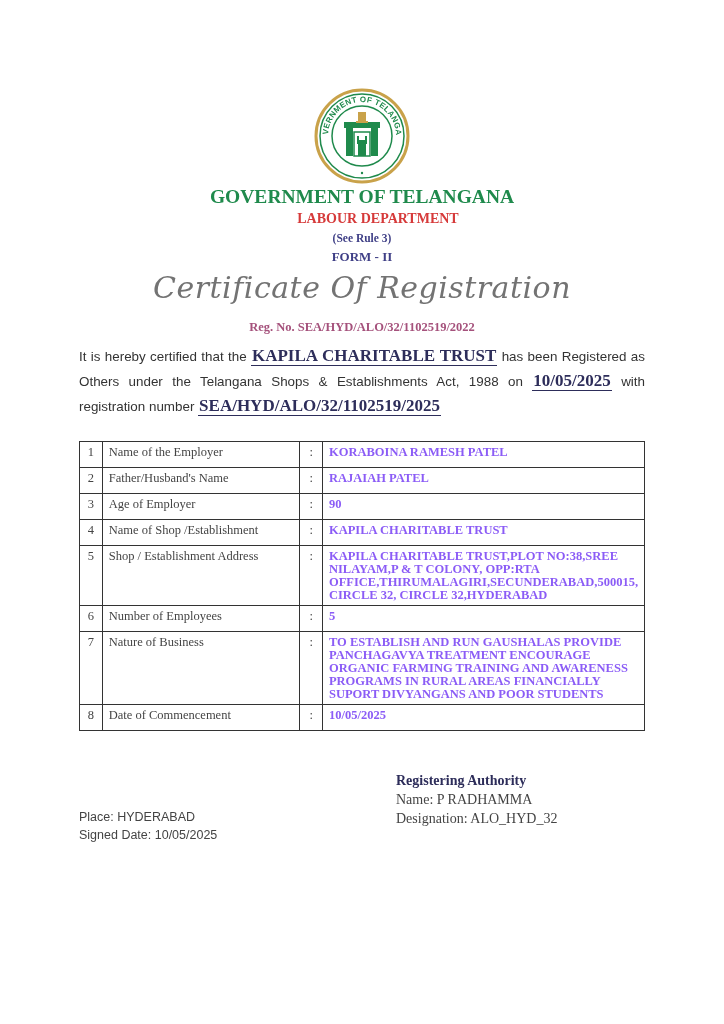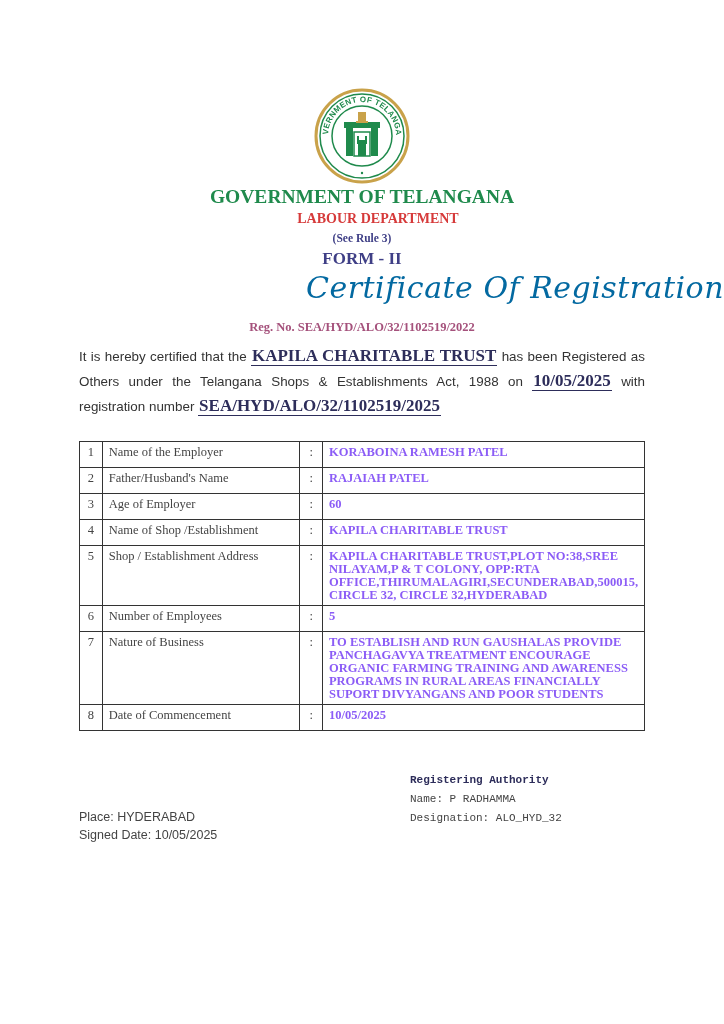--- a/index.html
+++ b/index.html
@@ -4,36 +4,36 @@
   <style>
     html, body { margin: 0; padding: 0; background: #ffffff; }
     body { width: 724px; height: 1024px; position: relative; overflow: hidden; font-family: "Liberation Serif", serif; color: #222; }
 
     .emblem { position: absolute; left: 314px; top: 88px; width: 96px; height: 96px; }
 
     .hdr { position: absolute; left: 0; width: 724px; text-align: center; font-family: "Liberation Serif", serif; font-weight: bold; }
     .gov { top: 186px; font-size: 19.5px; color: #1f8a4c; letter-spacing: 0px; }
     .dept { top: 211px; font-size: 14px; color: #d63a3a; padding-left: 16px; }
     .rule { top: 232px; font-size: 11.5px; color: #3f3f86; }
-    .form { top: 249px; font-size: 17px; color: #3f3f86; }
-    .cert-title { top: 270px; font-size: 30px; color: #0369a1; font-weight: normal; font-family: "DejaVu Serif", serif; font-style: italic; letter-spacing: 0.5px; text-align: right; }
+    .form { top: 249px; font-size: 13px; color: #3f3f86; }
+    .cert-title { top: 270px; font-size: 30px; color: #737373; font-weight: normal; font-family: "DejaVu Serif", serif; font-style: italic; letter-spacing: 0.5px; }
     .regno { top: 320px; font-size: 12.5px; color: #a5527c; }
 
     .para { position: absolute; left: 79px; width: 566px; top: 344px; font-family: "Liberation Sans", sans-serif; font-size: 13.4px; color: #333; line-height: 24px; text-align: justify; }
     .para .hl { font-family: "Liberation Serif", serif; font-weight: bold; color: #2d2d5a; font-size: 17px; border-bottom: 1.5px solid #2d2d5a; padding: 0 1px; }
 
     table.details { position: absolute; left: 79px; top: 441px; width: 566px; border-collapse: collapse; font-family: "Liberation Serif", serif; font-size: 12.5px; }
     table.details td { border: 1px solid #333; vertical-align: top; padding: 4px 6px 3px 6px; line-height: 13px; }
     td.num { width: 10px; text-align: center; color: #444; }
     td.lbl { width: 193px; color: #444; }
     td.colon { width: 10px; text-align: center; color: #444; }
     td.val { font-weight: bold; color: #8b5cf6; }
     tr.r-single td { height: 18px; }
 
-    .auth { position: absolute; left: 410px; top: 771px; font-family: Liberation Mono, monospace; font-size: 11px; color: #444; line-height: 19px; }
+    .auth { position: absolute; left: 396px; top: 771px; font-family: Liberation Serif, serif; font-size: 14px; color: #444; line-height: 19px; }
     .auth .title { font-weight: bold; color: #2d2d5a; }
     .place { position: absolute; left: 79px; top: 808px; font-family: Liberation Sans, sans-serif; font-size: 12.5px; color: #444; line-height: 18px; }
   </style>
 </head>
 <body>
 
 <div class="emblem">
   <svg width="96" height="96" viewBox="0 0 96 96">
     <circle cx="48" cy="48" r="46" fill="#fff" stroke="#c9a24a" stroke-width="3"></circle>
     <circle cx="48" cy="48" r="42" fill="none" stroke="#1f8a4c" stroke-width="1.5"></circle>
@@ -80,21 +80,21 @@
     <tr class="r-single">
       <td class="num">2</td>
       <td class="lbl">Father/Husband's Name</td>
       <td class="colon">:</td>
       <td class="val">RAJAIAH PATEL</td>
     </tr>
     <tr class="r-single">
       <td class="num">3</td>
       <td class="lbl">Age of Employer</td>
       <td class="colon">:</td>
-      <td class="val">60</td>
+      <td class="val">90</td>
     </tr>
     <tr class="r-single">
       <td class="num">4</td>
       <td class="lbl">Name of Shop /Establishment</td>
       <td class="colon">:</td>
       <td class="val">KAPILA CHARITABLE TRUST</td>
     </tr>
     <tr>
       <td class="num">5</td>
       <td class="lbl">Shop / Establishment Address</td>

